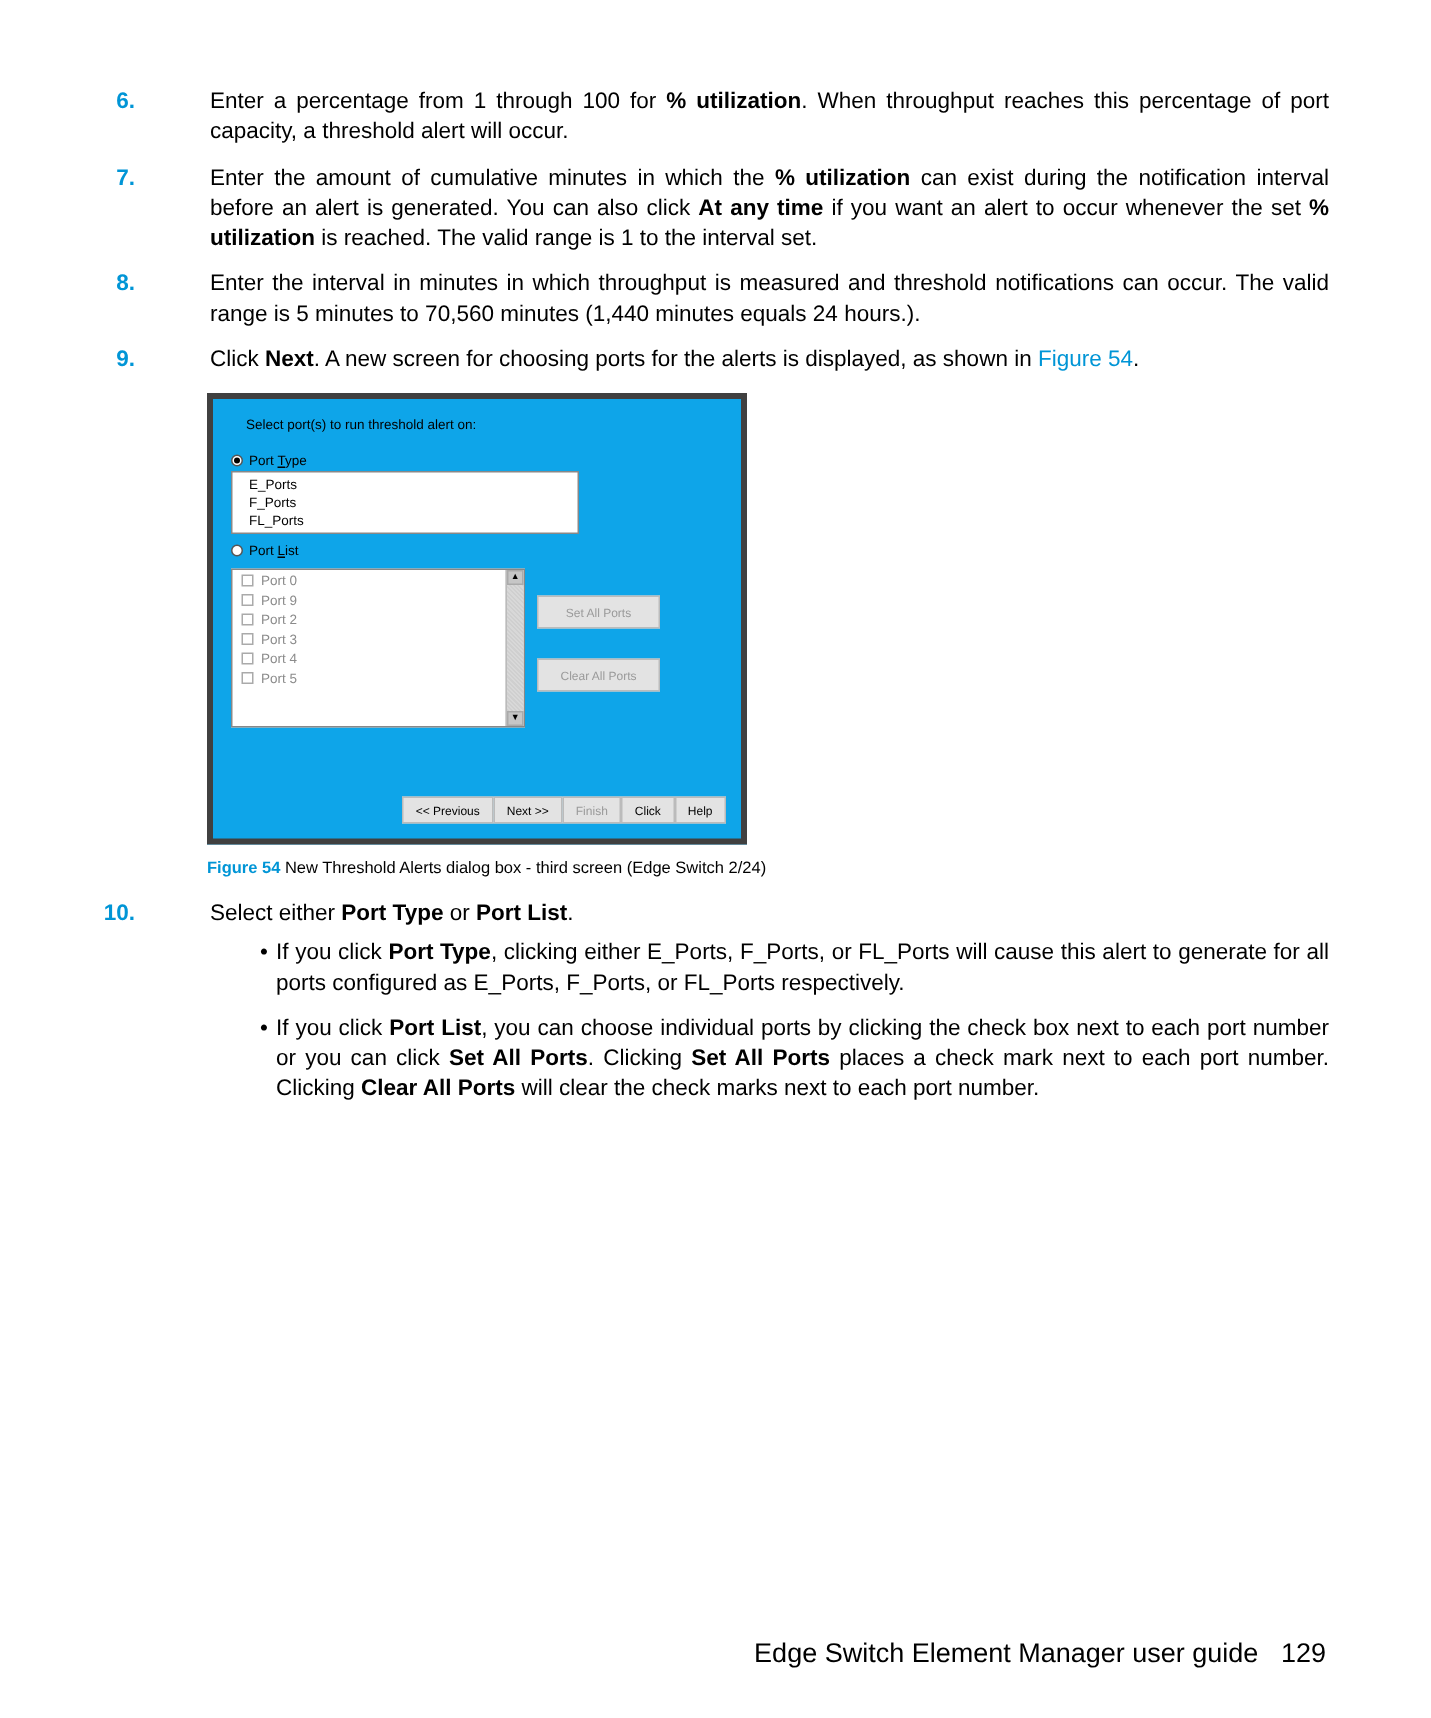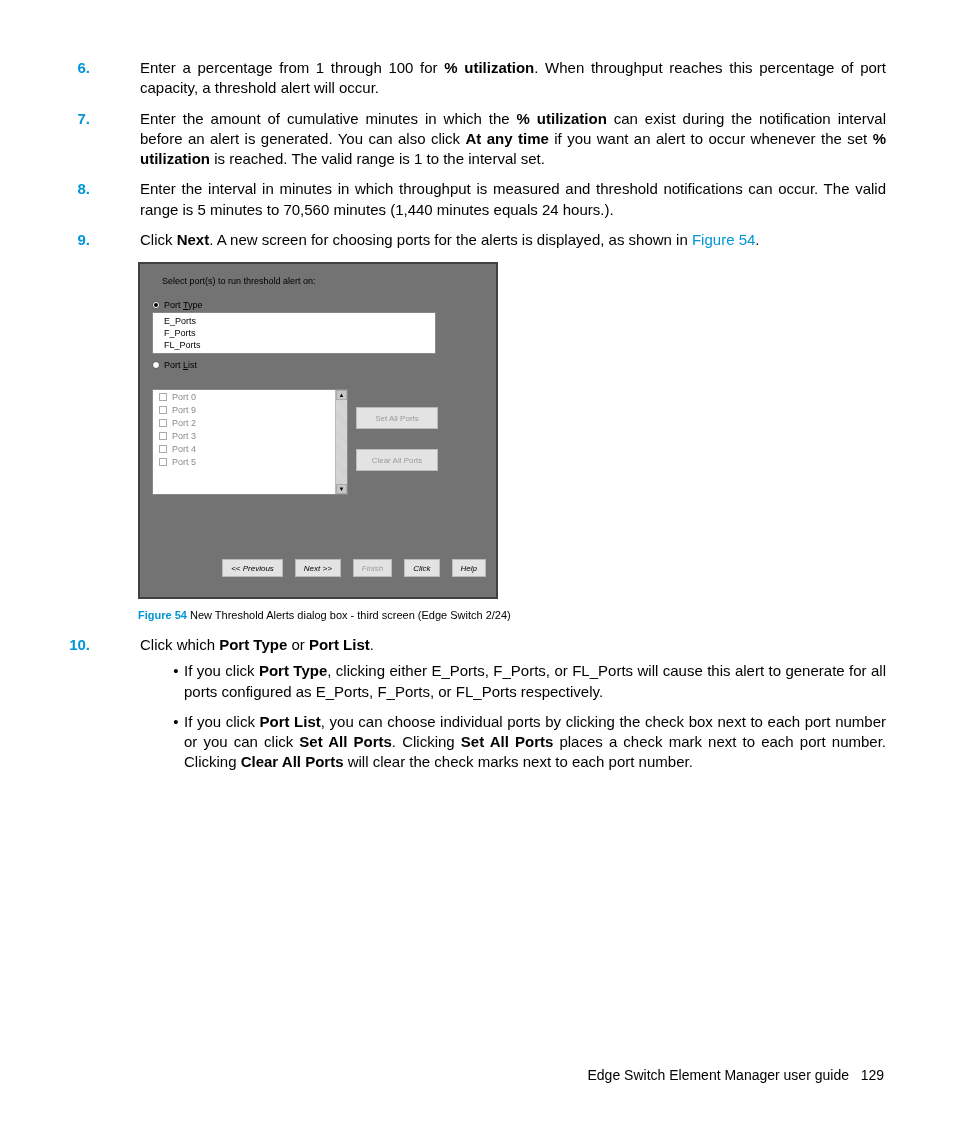--- a/index.html
+++ b/index.html
@@ -54,54 +54,54 @@
     display: flex;
     margin-bottom: 10px;
     line-height: 1.35;
   }
   ul.sub .bullet {
     width: 16px; flex-shrink: 0; text-align: center;
   }
   ul.sub .sb { flex: 1; text-align: justify; }
   .footer {
     position: absolute;
-    bottom: 62px;
+    bottom: 32px;
     right: 70px;
-    font-size: 14px;
+    font-size: 18px;
     text-align: center;
   }
 
   
   .dialog {
     margin: 12px 0 8px 70px;
     width: 360px;
-    background: #737373;
-    border: 2px solid #404040;
-    padding: 10px 10px 20px 12px;
+    background: #0ea5e9;
+    border: 4px solid #404040;
+    padding: 10px 10px 10px 12px;
     font-family: Tahoma, Arial, sans-serif;
     font-size: 9px;
     color: #000;
   }
   .dialog .instr { margin: 2px 0 14px 10px; }
   .radio-row { display: flex; align-items: center; margin: 2px 0 2px 0; }
   .radio-row .dot, .radio-row .dot-empty {
     width: 8px; height: 8px; border: 1px solid #555; border-radius: 50%;
     display: inline-block; margin-right: 4px; background: #fff;
   }
   .radio-row .dot::after {
     content: ""; display: block; width: 4px; height: 4px; border-radius: 50%;
     background: #000; margin: 1px;
   }
   .type-box {
     border: 1px solid #888; background: #fff; padding: 2px 0;
-    width: 284px; margin: 1px 0 6px 0;
+    width: 232px; margin: 1px 0 6px 0;
   }
   .type-box .opt { display: flex; align-items: center; padding: 1px 6px; }
   .type-box .opt .dot-empty { margin-right: 5px; }
-  .list-container { display: flex; gap: 8px; margin-top: 19px; }
+  .list-container { display: flex; gap: 8px; margin-top: 7px; }
   .list-box {
     border: 1px solid #888; background: #fff; width: 196px; height: 106px;
     display: flex;
   }
   .list-items { flex: 1; }
   .prt { display: flex; align-items: center; padding: 1.5px 6px; color: #8b8b8b; }
   .cb {
     width: 8px; height: 8px; border: 1px solid #aaa; display: inline-block;
     margin-right: 5px; background: #fff;
   }
@@ -114,21 +114,21 @@
     display: flex; align-items: center; justify-content: center; font-size: 6px;
   }
   .scroll .track { flex: 1; background: repeating-linear-gradient(45deg,#cfcfcf,#cfcfcf 1px,#d8d8d8 1px,#d8d8d8 2px); }
   .side-btns { display: flex; flex-direction: column; gap: 20px; padding-top: 18px; }
   .dlg-btn {
     width: 82px; height: 22px; background: #e3e3e3; border: 1px solid #bbb;
     font-size: 8px; color: #9a9a9a; display: flex; align-items: center; justify-content: center;
   }
   .dlg-btn.active { color: #000; }
   .bottom-btns {
-    display: flex; justify-content: flex-end; gap: 12px; margin-top: 64px; font-style: italic;
+    display: flex; justify-content: flex-end; gap: 0; margin-top: 46px;
   }
   .bottom-btns .dlg-btn { width: auto; padding: 0 8px; height: 18px; }
   .und { text-decoration: underline; }
 </style>
 </head>
 <body>
 
 <div class="page">
   <ol class="main-list">
     <li>
@@ -233,21 +233,21 @@
   </div>
 
   <div class="figure-caption">
     <span class="fig-label">Figure 54</span><span>  New Threshold Alerts dialog box - third screen (Edge Switch 2/24)</span>
   </div>
 
   <ol class="main-list">
     <li>
       <span class="num">10.</span>
       <span class="li-body no-justify">
-        <span>Click which </span><b data="">Port Type</b><span> or </span><b>Port List</b><span>.</span>
+        <span>Select either </span><b data="">Port Type</b><span> or </span><b>Port List</b><span>.</span>
         <ul class="sub">
           <li>
             <span class="bullet">•</span>
             <span class="sb">
               <span>If you click </span><b>Port Type</b><span>, clicking either E_Ports, F_Ports, or FL_Ports will cause this alert to generate for all ports configured as E_Ports, F_Ports, or FL_Ports respectively.</span>
             </span>
           </li>
           <li>
             <span class="bullet">•</span>
             <span class="sb">

